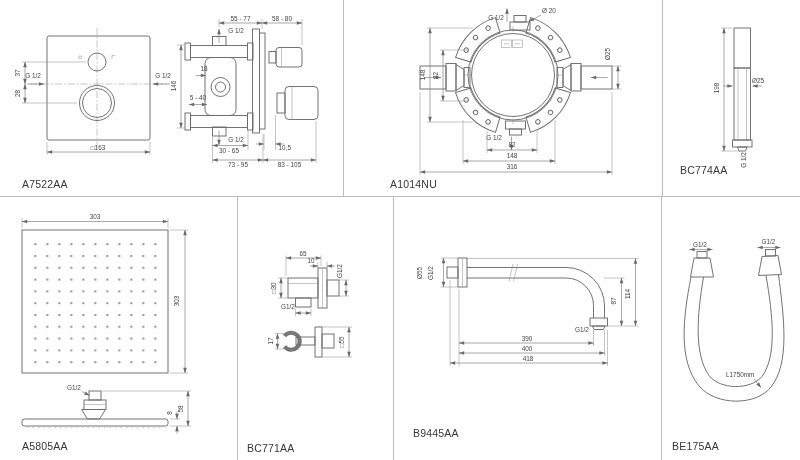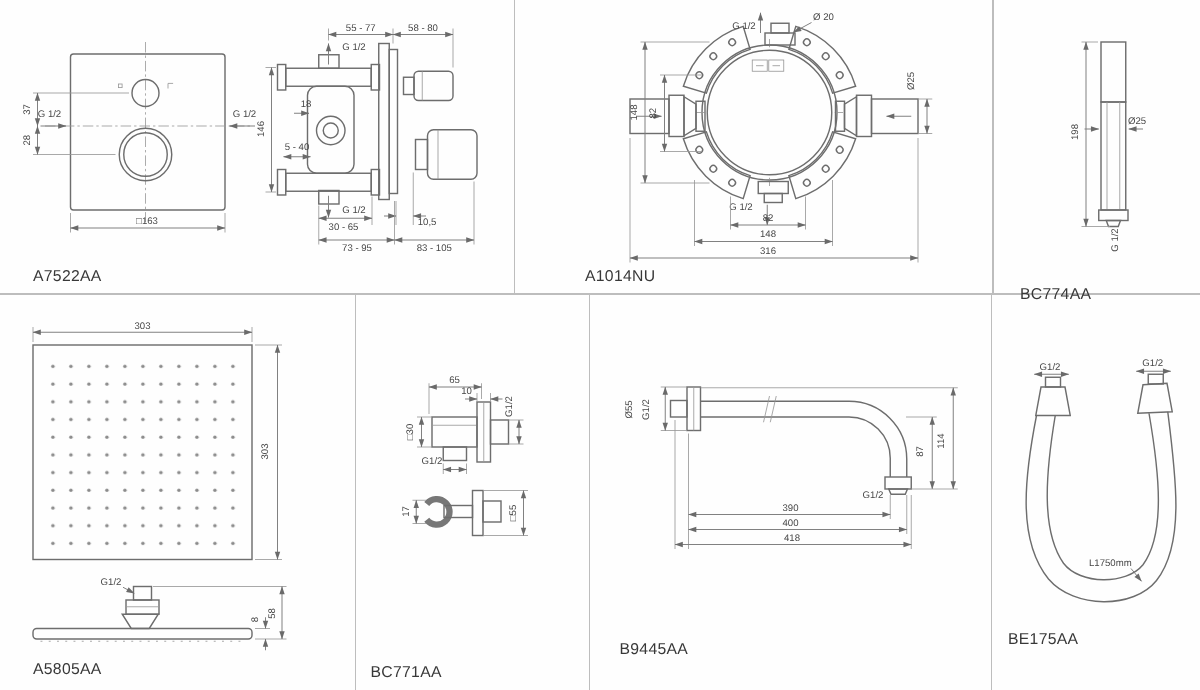--- a/index.html
+++ b/index.html
@@ -338,18 +338,18 @@
     <line class="d2" x1="757.5" y1="247.5" x2="780.5" y2="247.5"></line>
     <path class="ln" d="M691,277 C683,318 678,360 699,386 C716,406 756,406 771,387 C790,363 784,318 778.5,274.5"></path>
     <path class="ln" d="M703.5,277 C697,316 694,354 709,375.5 C720,390 751,390 762,376.5 C777,356 773,316 766,275.5"></path>
     <text class="t ts" x="726" y="377">L1750mm</text>
     <line class="a1" x1="754" y1="379" x2="761" y2="387.5"></line>
   </g>
 </svg>
 
 <div class="code" style="left:22px;top:178px">A7522AA</div>
 <div class="code" style="left:390px;top:178px">A1014NU</div>
-<div class="code" style="left:680px;top:190px">BC774AA</div>
+<div class="code" style="left:680px;top:164px">BC774AA</div>
 <div class="code" style="left:22px;top:440px">A5805AA</div>
 <div class="code" style="left:247px;top:442px">BC771AA</div>
 <div class="code" style="left:413px;top:427px">B9445AA</div>
-<div class="code" style="left:672px;top:420px">BE175AA</div>
+<div class="code" style="left:672px;top:440px">BE175AA</div>
 </div>
 
 </body></html>

